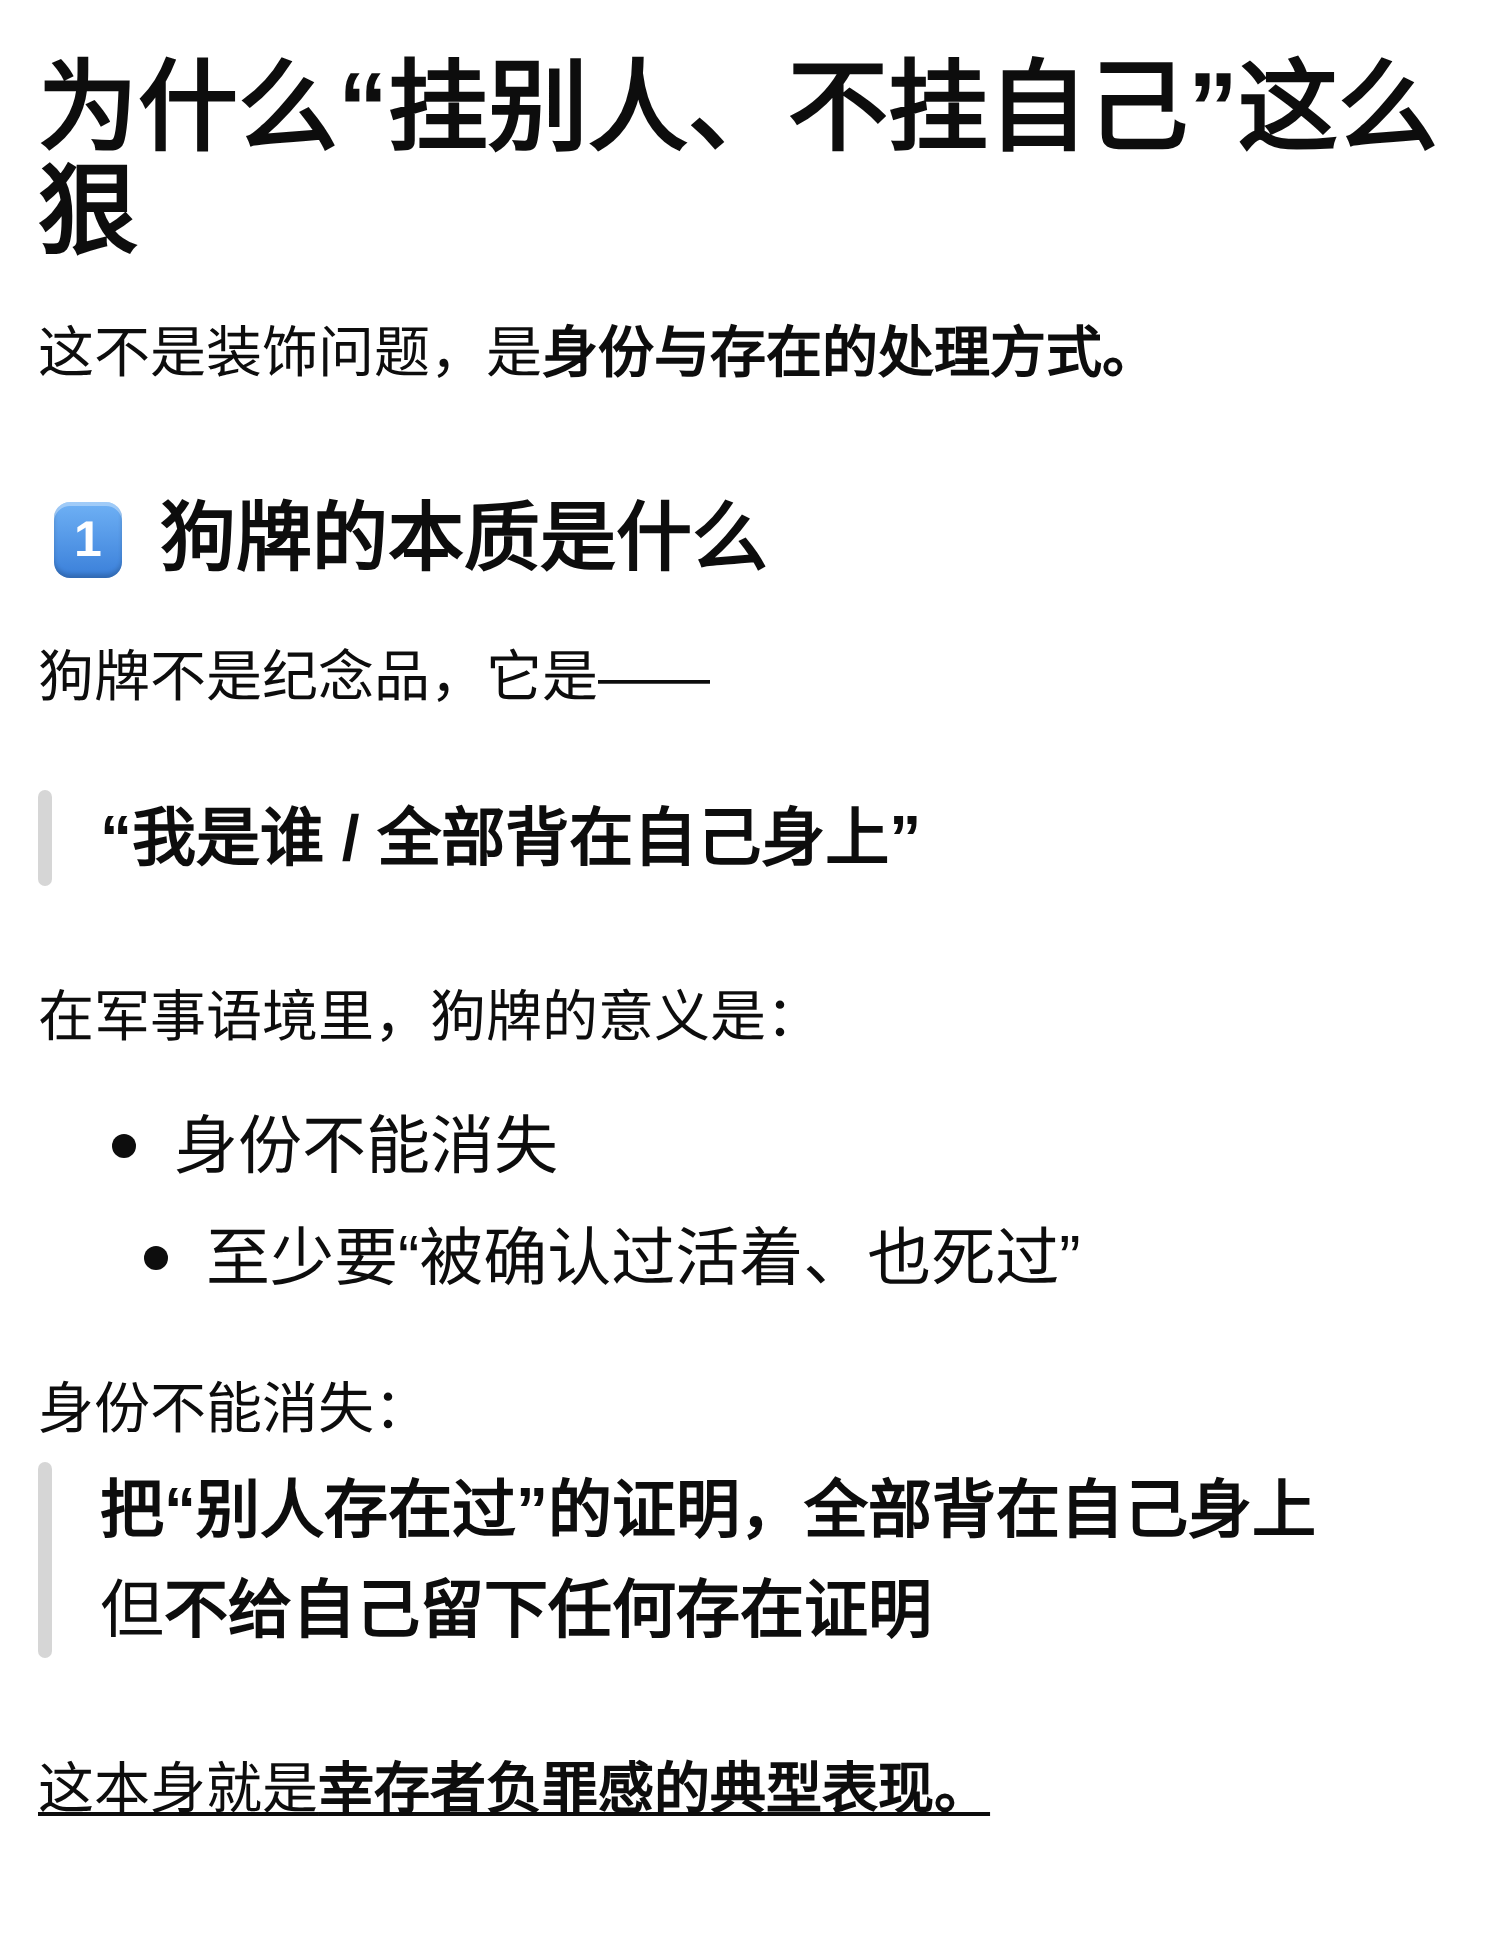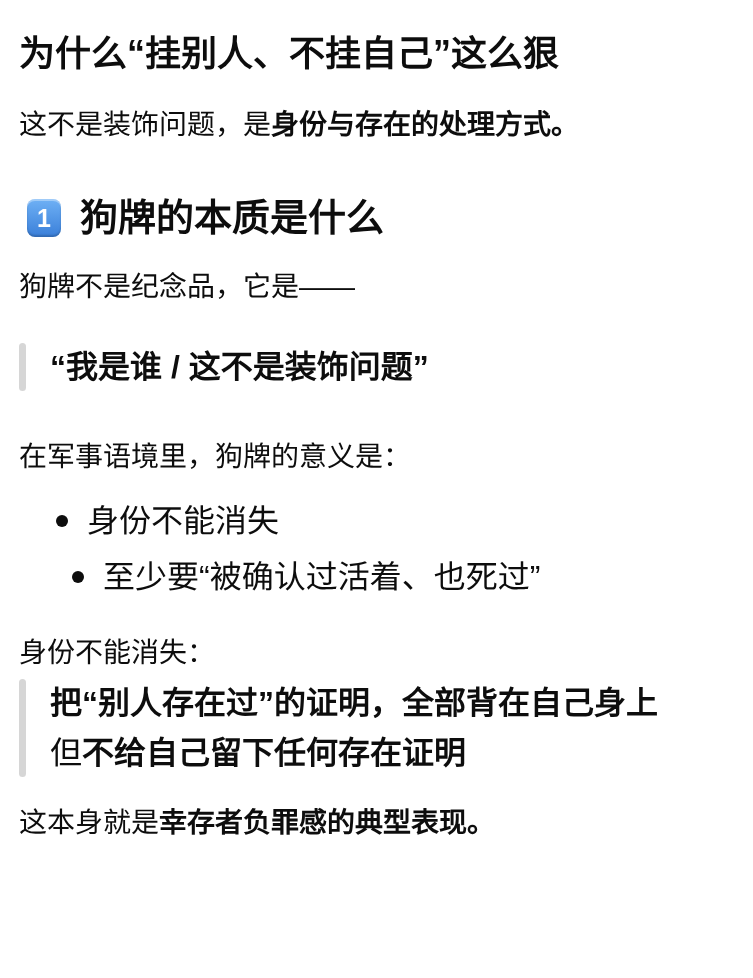--- a/index.html
+++ b/index.html
@@ -14,21 +14,21 @@
   html,body{margin:0;padding:0;}
   body{
     width:753px;height:978px;overflow:hidden;
     background:var(--background);
     color:var(--text);
     font-family:"Liberation Sans",sans-serif;
     padding:28px 19px 0 19px;
   }
   h1{
     margin:0;
-    font-size:36px;line-height:52px;font-weight:700;
+    font-size:50px;line-height:52px;font-weight:700;
   }
   p{margin:0;font-size:28px;line-height:50px;}
   b,strong{font-weight:700;}
   .intro{margin-top:20px;}
   h3.section{
     margin:44px 0 0 0;
     font-size:38px;line-height:48px;font-weight:700;
     display:flex;align-items:center;gap:19px;
   }
   .keycap{
@@ -59,38 +59,38 @@
   }
   ul.reasons li{
     position:relative;font-size:32px;line-height:50px;
   }
   ul.reasons li + li{margin-top:6px;margin-left:16px;}
   ul.reasons li::before{
     content:"";position:absolute;left:-31px;top:19px;
     width:12px;height:12px;border-radius:50%;background:var(--text);
   }
   .wright{margin-top:26px;}
-  .closing{margin-top:20px;}
+  .closing{margin-top:40px;text-decoration:underline;}
 </style>
 </head>
 <body>
 
 <h1>为什么“挂别人、不挂自己”这么狠</h1>
 
 <p class="intro"><span>这不是装饰问题，是</span><strong>身份与存在的处理方式。</strong></p>
 
 <h3 class="section">
   <span class="keycap">1</span>
   <span>狗牌的本质是什么</span>
 </h3>
 
 <p class="dogtag">狗牌不是纪念品，它是——</p>
 
 <blockquote class="q1">
-  <p class="bq-line"><strong>“我是谁 / 这不是装饰问题”</strong></p>
+  <p class="bq-line"><strong>“我是谁 / 全部背在自己身上”</strong></p>
 </blockquote>
 
 <p class="military">在军事语境里，狗牌的意义是：</p>
 
 <ul class="reasons">
   <li>身份不能消失</li>
   <li>至少要“被确认过活着、也死过”</li>
 </ul>
 
 <p class="wright">身份不能消失：</p>

